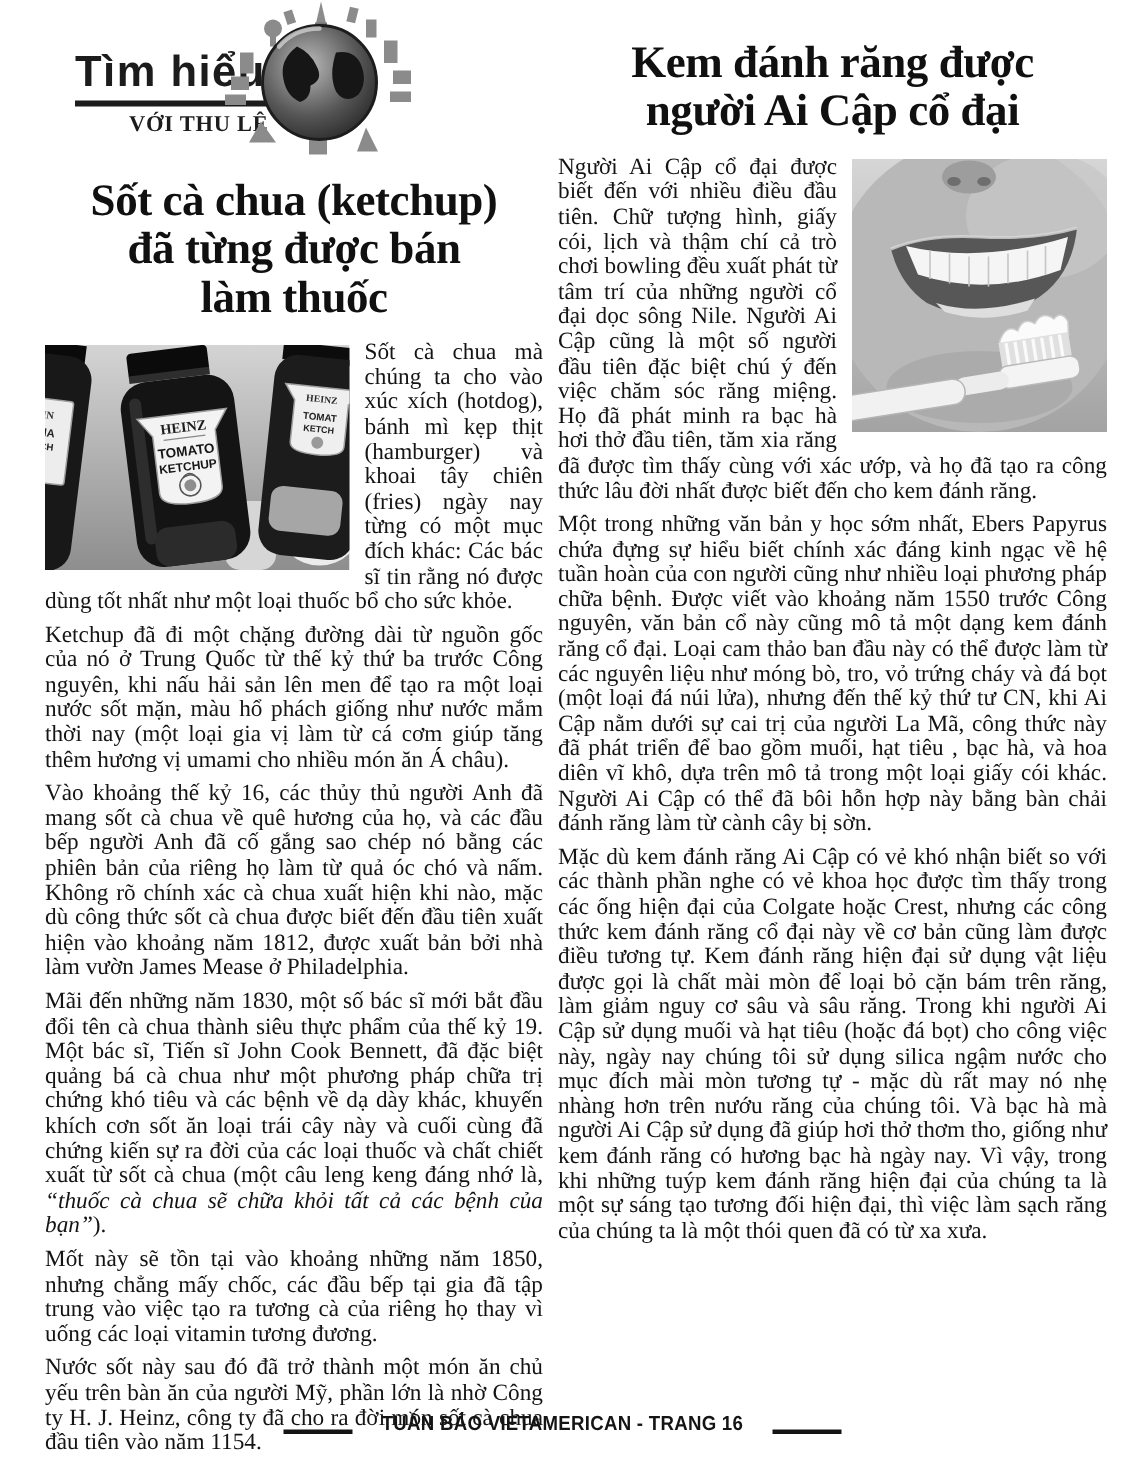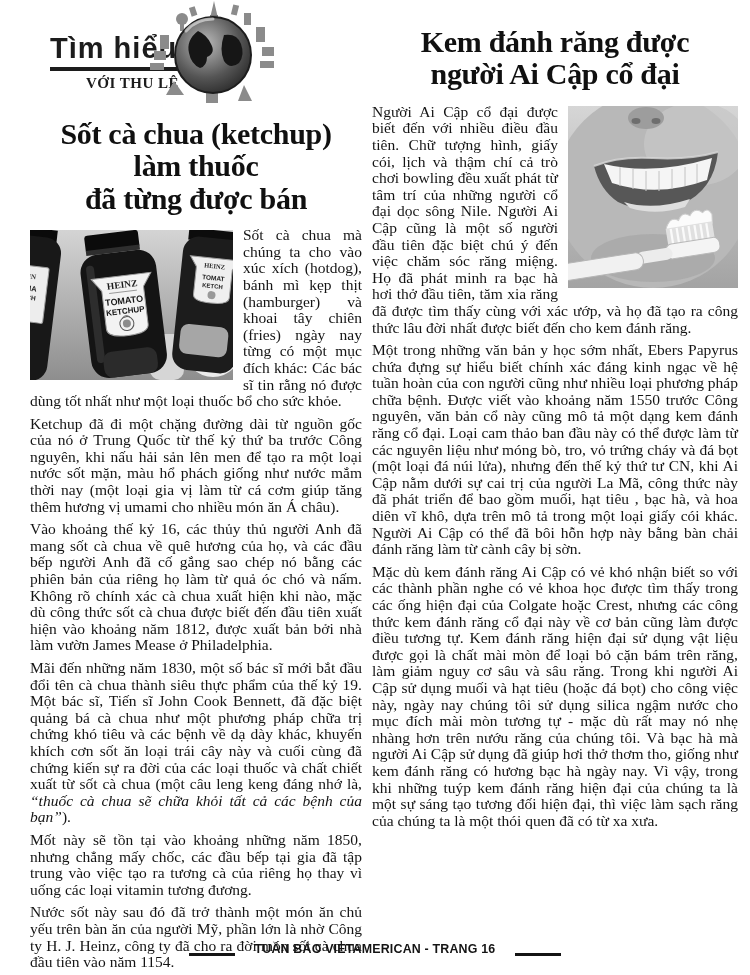--- a/index.html
+++ b/index.html
@@ -81,22 +81,22 @@
         </g>
         <circle cx="69" cy="54" r="38" fill="url(#gsphere)" stroke="#1d1d1d" stroke-width="2"></circle>
         <path d="M54,30 q-12,9 -9,22 q2,11 11,15 q7,-2 7,-11 q9,-4 4,-13 q-4,-9 -13,-13 Z" fill="#161616"></path>
         <path d="M80,34 q13,-2 17,9 q4,11 -2,19 q-9,7 -15,-2 q-5,-11 0,-26 Z" fill="#161616"></path>
         <path d="M42,30 q10,-12 27,-12" fill="none" stroke="#dcdcdc" stroke-width="3" stroke-linecap="round" opacity=".7"></path>
       </svg>
     </div>
 
     <h1 class="headline">
       <span>Sốt cà chua (ketchup)</span>
+      <span>đã từng được bán</span>
       <span>làm thuốc</span>
-      <span>đã từng được bán</span>
     </h1>
 
     <p class="body-p">
       <span class="photo-ketchup">
         <svg width="203" height="150" viewBox="0 0 203 150">
           <defs>
             <linearGradient id="kbg" x1="0" y1="0" x2="0" y2="1">
               <stop offset="0%" stop-color="#d4d4d4"></stop>
                 <stop offset="100%" stop-color="#8e8e8e"></stop>
             </linearGradient>

